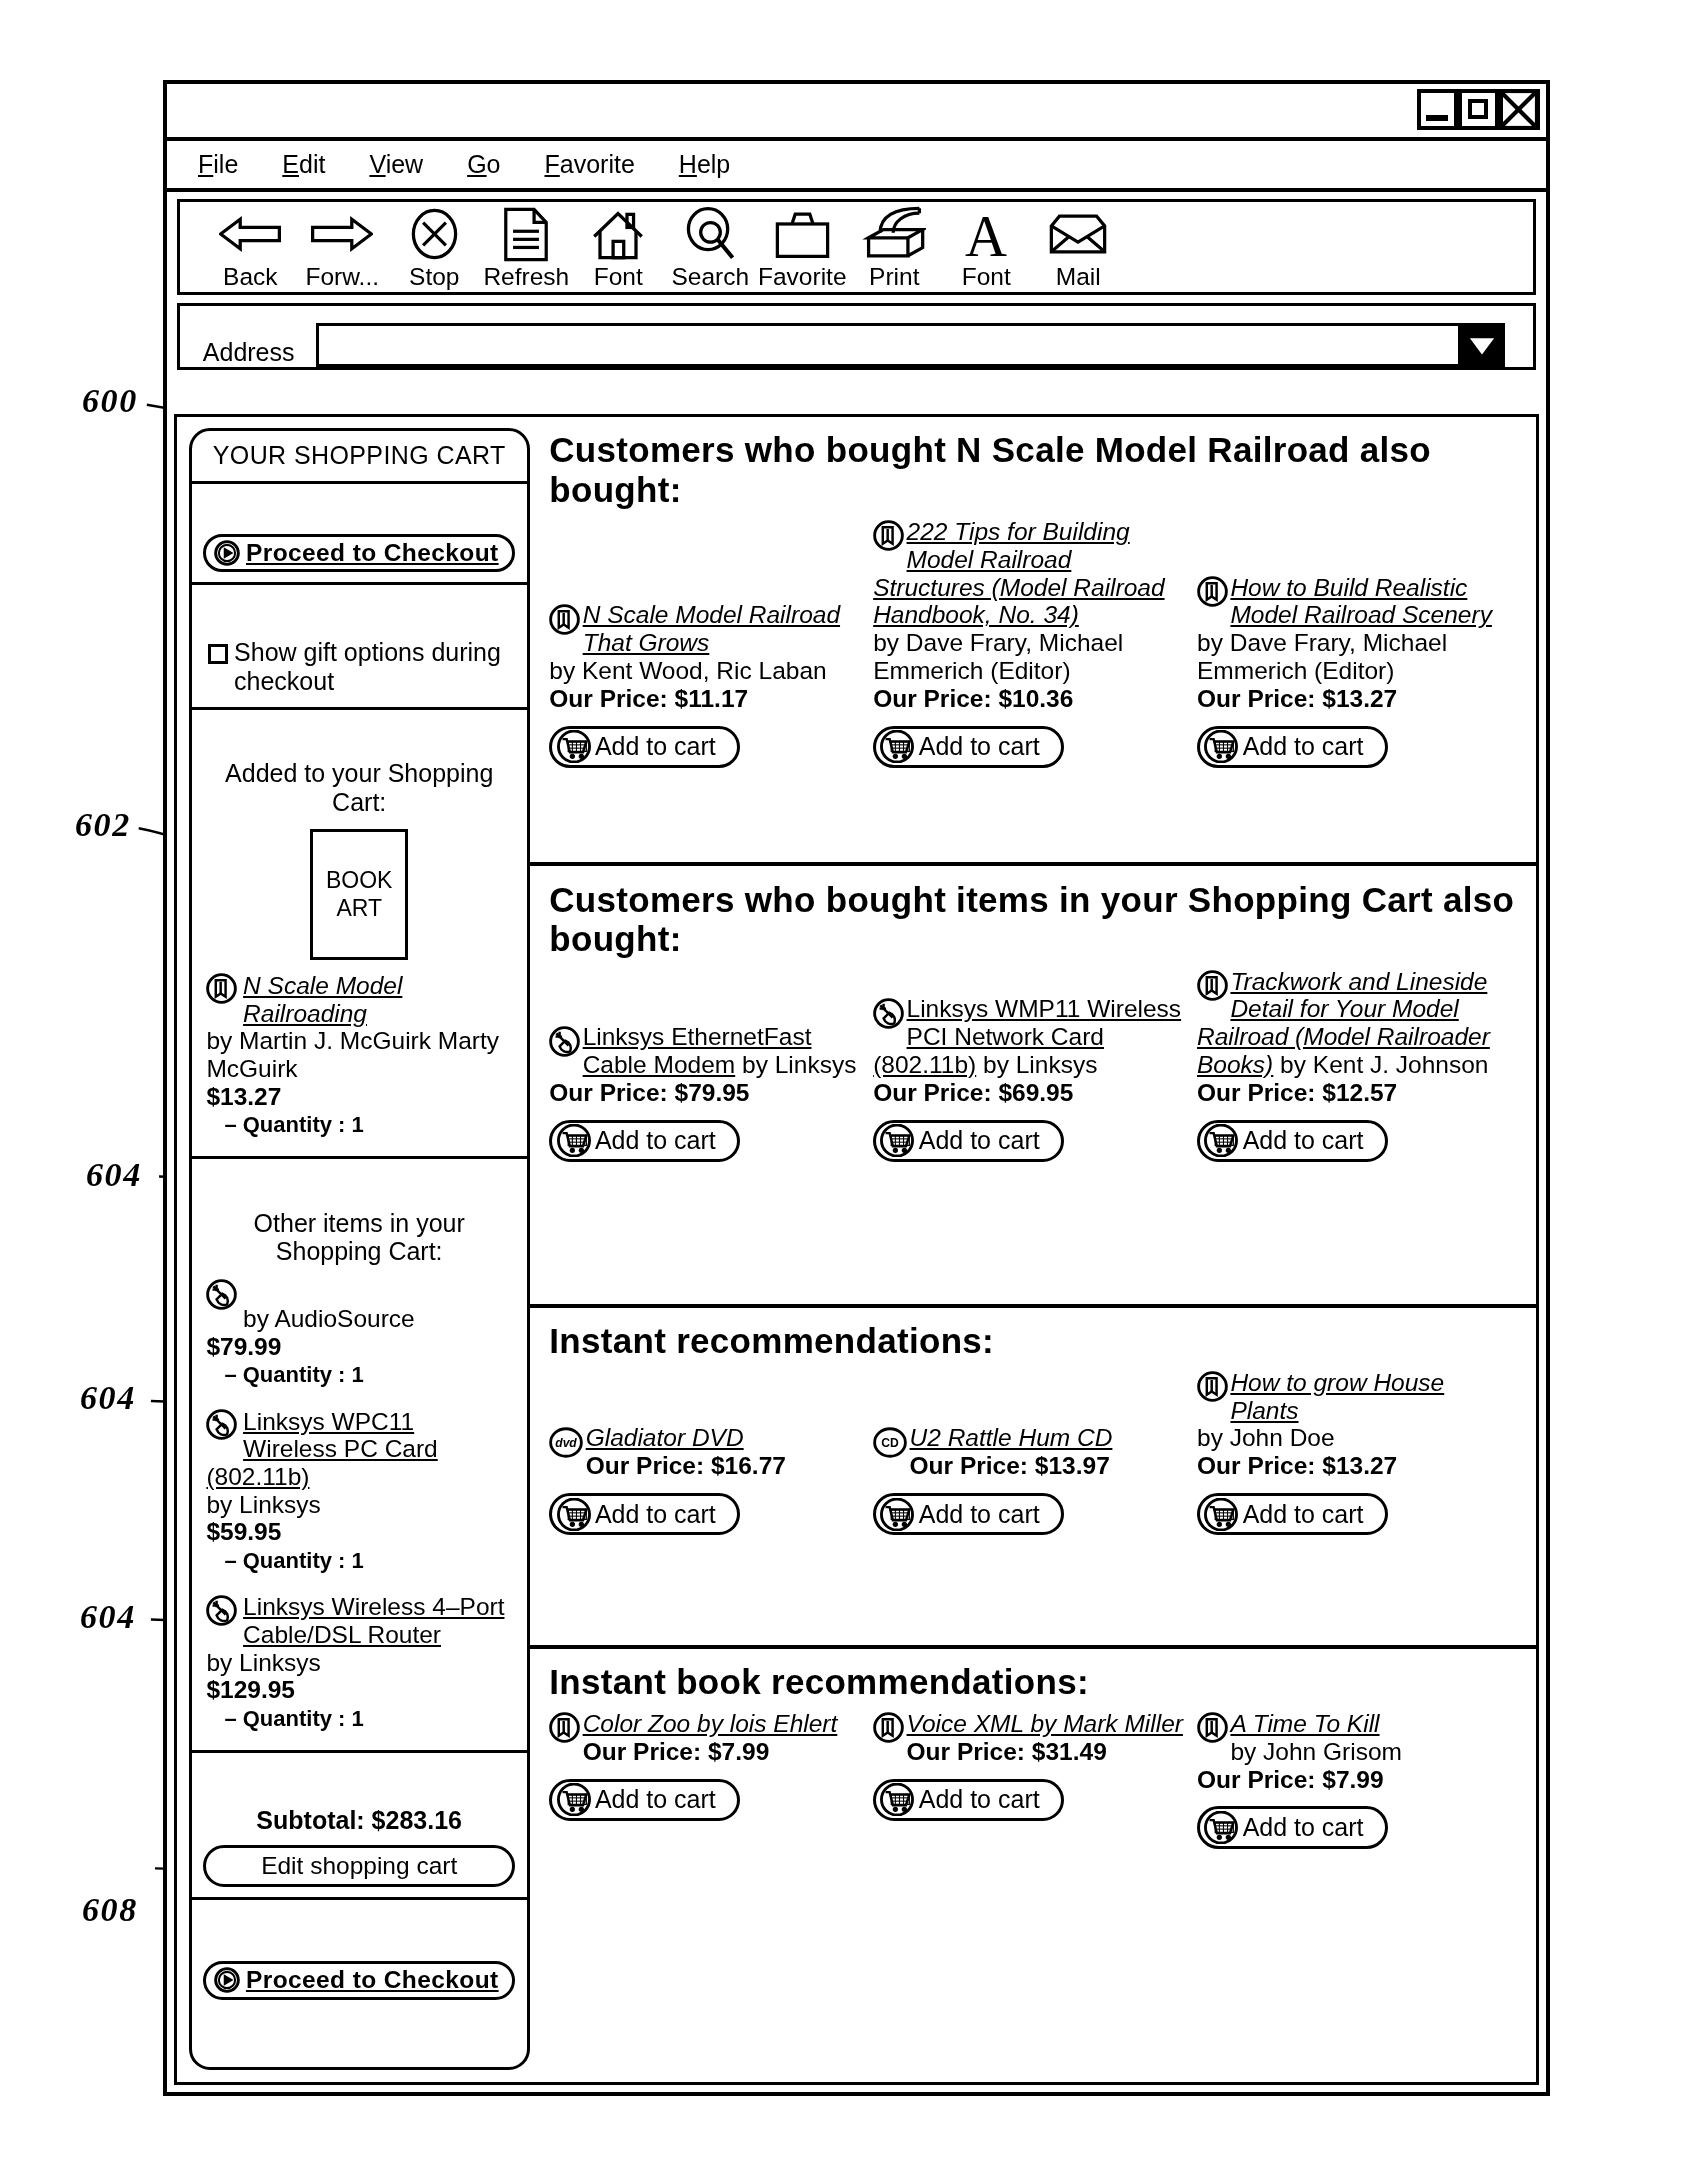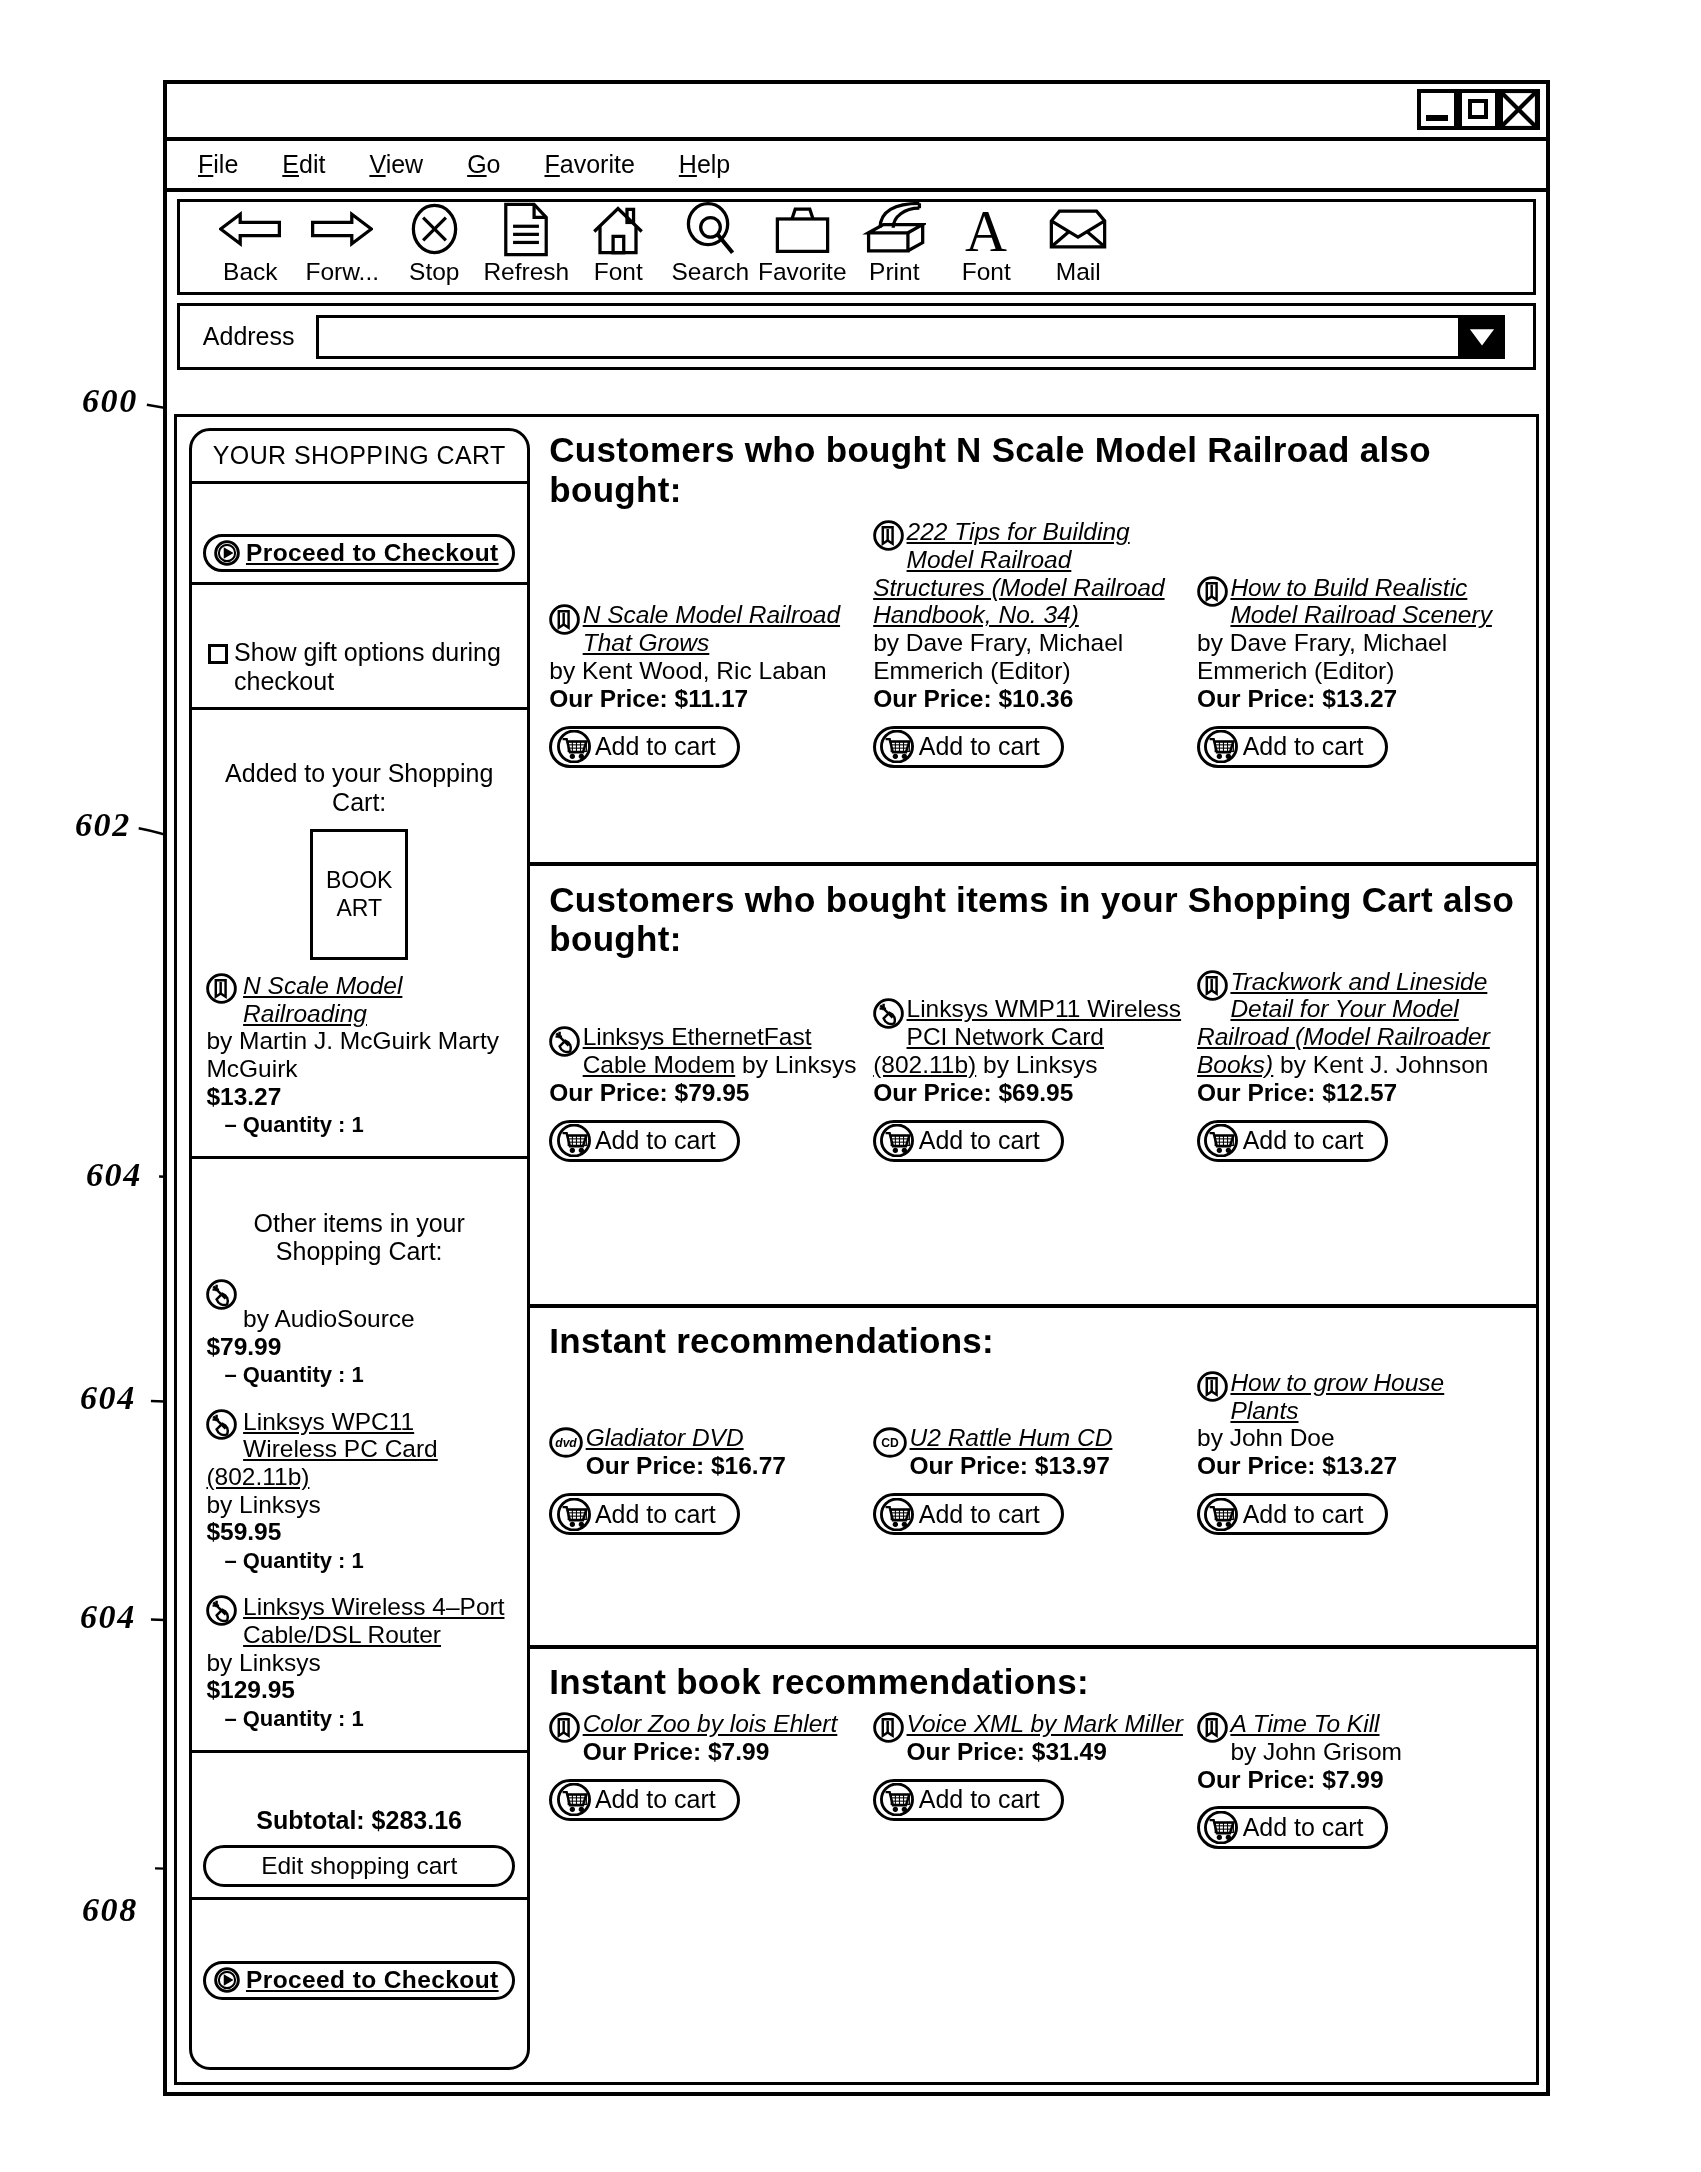--- a/index.html
+++ b/index.html
@@ -24,29 +24,29 @@
   .wbtn.max::after{content:"";position:absolute;left:6.5px;right:6.5px;top:6.5px;bottom:6.5px;
         border:4.1px solid #000;box-sizing:border-box;}
   .wbtn.close svg{position:absolute;left:-4.1px;top:-4.1px;}
 
   #menubar{height:51px;border-bottom:4.1px solid #000;display:flex;align-items:center;
            padding-left:31px;box-sizing:border-box;}
   .menu-item{font-size:25px;margin-right:44px;white-space:nowrap;}
   .menu-item .u{text-decoration:underline;}
 
   #toolbarwrap{padding:7.3px 9.8px 0 9.8px;box-sizing:border-box;}
-  #toolbar{border:3.3px solid #000;height:96px;display:flex;align-items:flex-start;
+  #toolbar{border:3.3px solid #000;height:96px;display:flex;align-items:flex-end;
            padding:0 0 3.3px 24.5px;box-sizing:border-box;}
   .tool{width:92px;display:flex;flex-direction:column;align-items:center;
         justify-content:flex-end;}
   .tool .glyph{height:54px;display:flex;align-items:center;justify-content:center;}
   .tool .tlabel{font-size:24.5px;line-height:1;margin-top:3.3px;white-space:nowrap;}
 
   #addrwrap{padding:8.2px 9.8px 0 9.8px;box-sizing:border-box;}
-  #addrbar{border:3.3px solid #000;height:67px;display:flex;align-items:center;
+  #addrbar{border:3.3px solid #000;height:67px;display:flex;align-items:flex-end;
            padding-left:23px;box-sizing:border-box;}
   #addrlabel{font-size:25px;margin-right:21px;}
   #addrfield{flex:1;border:3.3px solid #000;height:44px;margin-right:28px;
              display:flex;align-items:center;justify-content:flex-end;
              box-sizing:border-box;position:relative;background:#fff;}
   #addrdrop{width:44px;height:100%;border-left:3.3px solid #000;background:#000;
             display:flex;align-items:center;justify-content:center;box-sizing:border-box;}
 
   
   #page{position:absolute;left:7.3px;right:7.3px;top:330px;bottom:7.3px;

